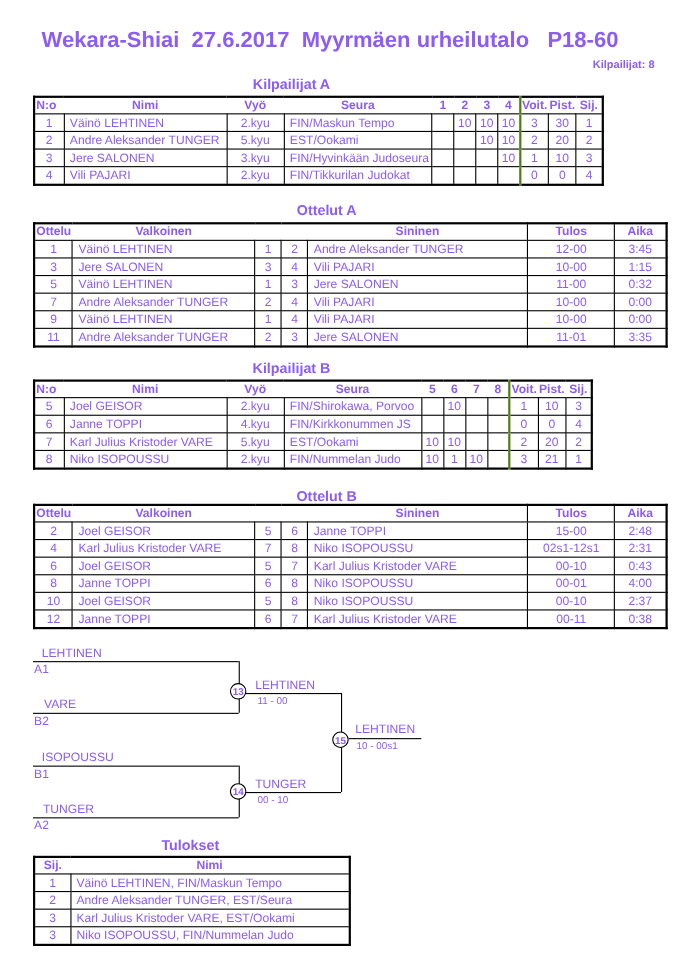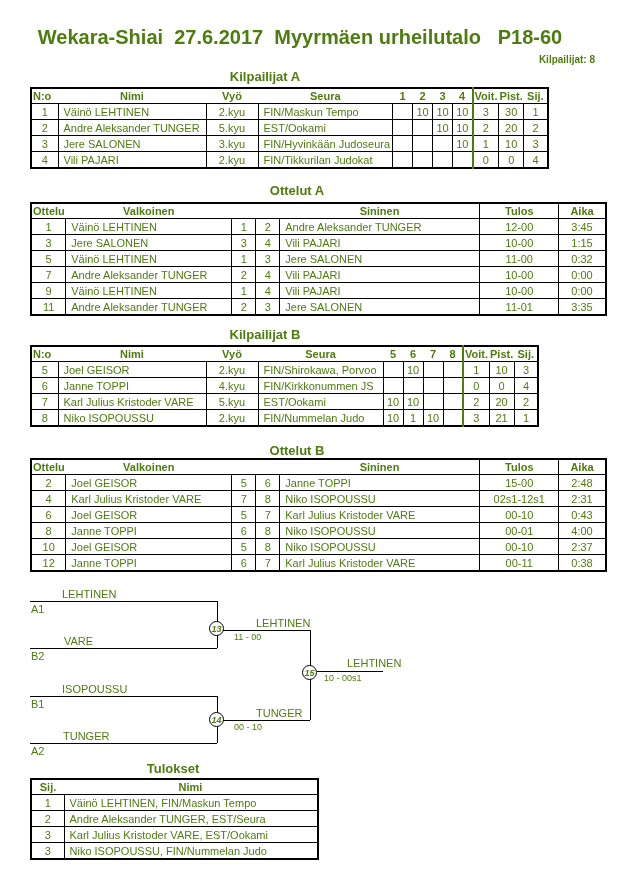--- a/index.html
+++ b/index.html
@@ -1,16 +1,16 @@
 <!DOCTYPE html>
 <html><head>
 <meta charset="utf-8">
 <style>
   html,body{margin:0;padding:0;background:#fff;}
-  .sheet{position:relative;width:630px;height:891px;background:#fff;color:#4d7c0f;
+  .sheet{position:relative;width:630px;height:891px;background:#fff;color:#8b5cf6;
          font-family:"Liberation Sans",sans-serif;overflow:hidden;}
 
   .page-title{position:absolute;top:26px;left:0;width:600px;text-align:center;
               font-size:20px;font-weight:bold;white-space:pre;}
   .participants{position:absolute;top:54px;right:35px;font-size:10px;font-weight:bold;}
 
   .sec-heading{position:absolute;width:220px;text-align:center;font-size:13px;font-weight:bold;}
   .h-kilpa{top:69px;left:155px;}
   .h-ottea{top:183px;left:187px;}
   .h-kilpb{top:327px;left:155px;}
@@ -33,26 +33,26 @@
   .t-kilpb{top:345px;left:30px;}
   .t-otteb{top:458px;left:30px;}
   .t-tulok{top:778px;left:30px;}
   .kilp td{height:15px;}
   .ott  td{height:15px;}
   .tul  td{height:15px;}
 
   .bracket{position:absolute;top:585px;left:0;width:630px;height:195px;}
   .hline{position:absolute;border-top:1px solid #000;height:0;}
   .vline{position:absolute;border-left:1px solid #000;width:0;}
-  .b-name{position:absolute;font-size:11px;white-space:nowrap;margin-left:24px;}
+  .b-name{position:absolute;font-size:11px;white-space:nowrap;}
   .b-seed{position:absolute;font-size:11px;white-space:nowrap;}
   .b-score{position:absolute;font-size:9px;white-space:nowrap;}
   .match-circle{position:absolute;width:13px;height:13px;border:1px solid #000;
                 border-radius:50%;background:#fff;font-size:9px;font-weight:bold;
-                display:flex;align-items:center;justify-content:center;z-index:2;font-style:italic;}
+                display:flex;align-items:center;justify-content:center;z-index:2;}
 </style>
 </head>
 <body>
 
 <div class="sheet">
 
   <div class="page-title">Wekara-Shiai  27.6.2017  Myyrmäen urheilutalo   P18-60</div>
   <div class="participants">Kilpailijat: 8</div>
 
   <div class="sec-heading h-kilpa">Kilpailijat A</div>

